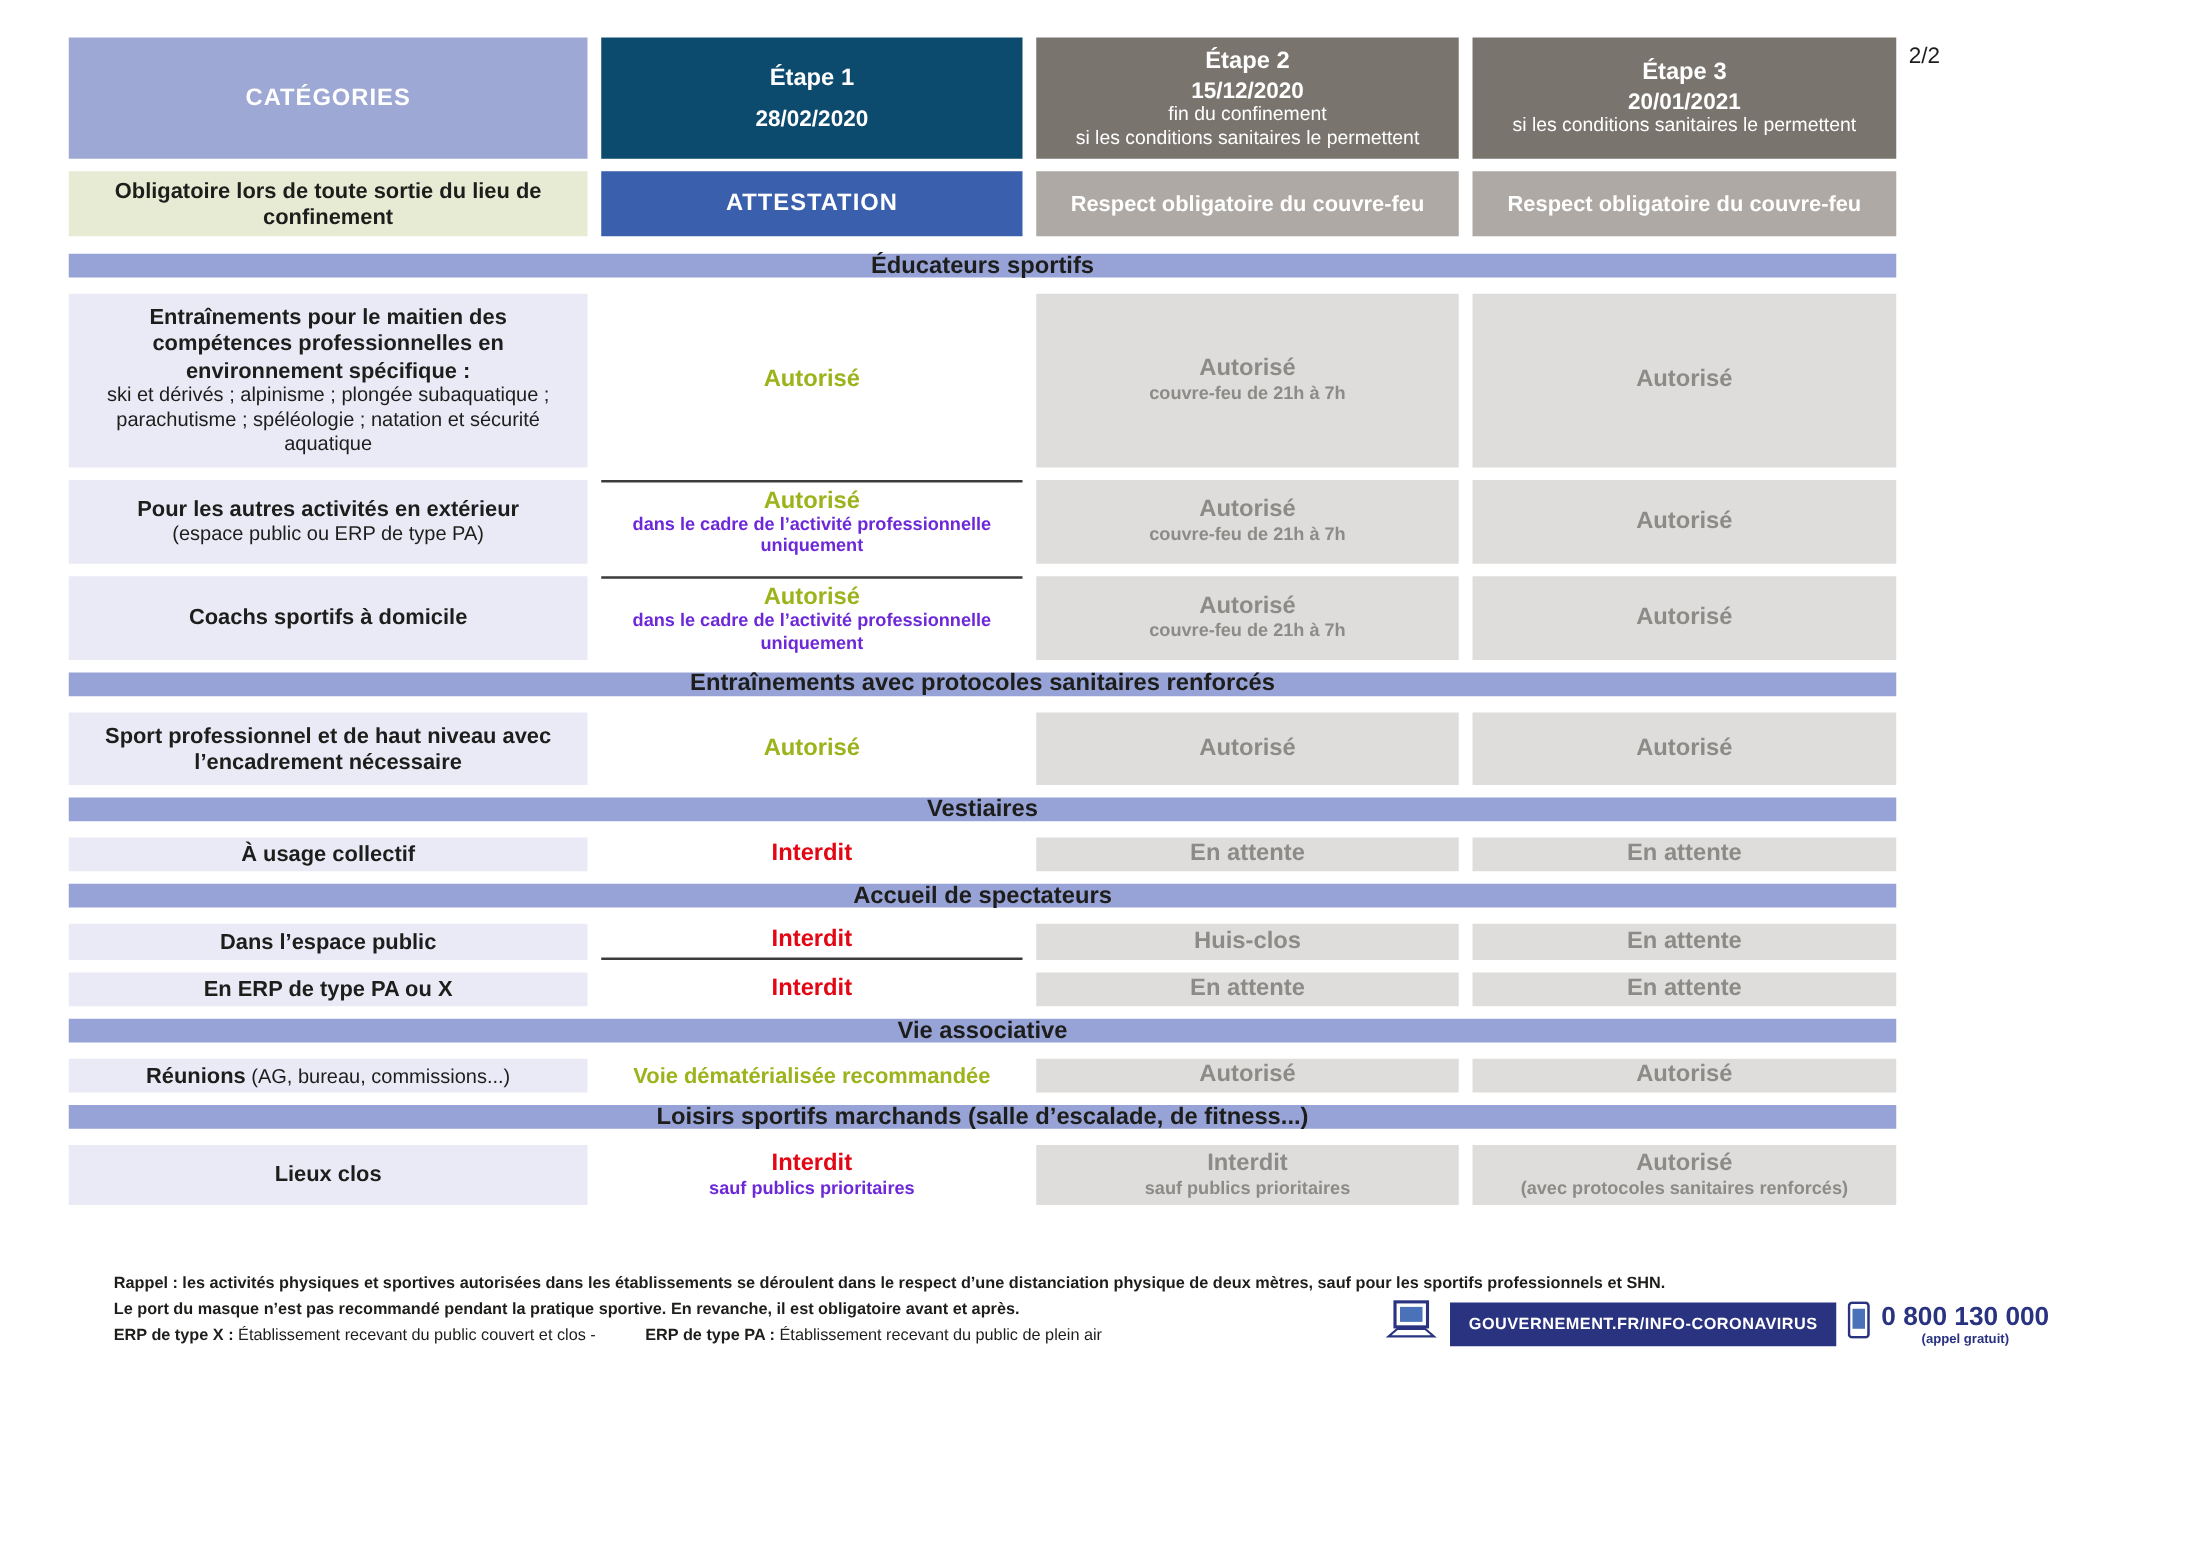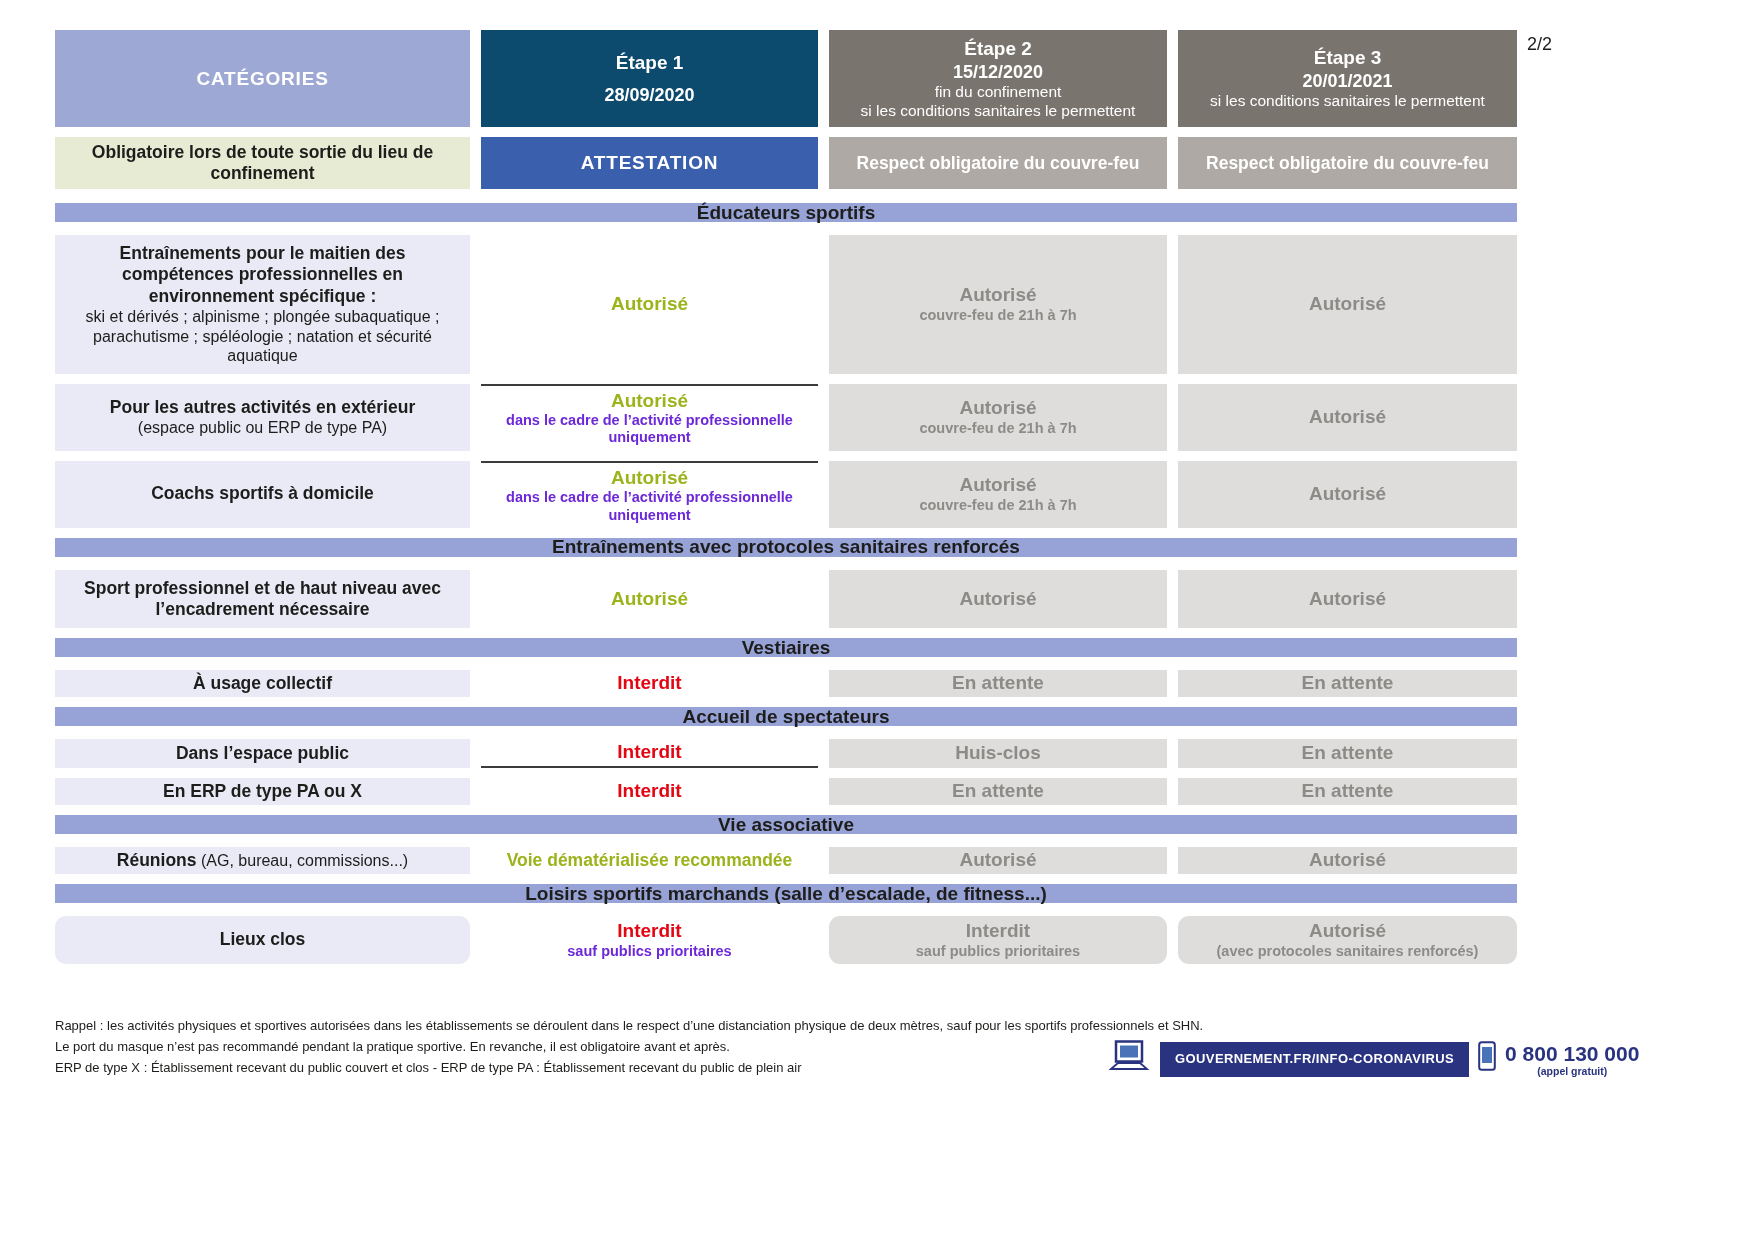--- a/index.html
+++ b/index.html
@@ -44,48 +44,48 @@
   .red{color:#e30613;}
   .gray-t{color:#8d8b88;}
   .status-sub{font-weight:bold;font-size:14.5px;line-height:1.18;}
   .sub-dark{color:#6d28d9;}
   .sub-gray{color:#8d8b88;}
 
   .r-tall .cell{min-height:122px;}
   .r-med .cell{min-height:62px;}
   .r-sm .cell{min-height:42px;}
   .r-xs .cell{min-height:27px;padding-top:2px;padding-bottom:2px;}
-  .r-lieux .cell{min-height:48px;border-radius:11px;}
+  .r-lieux .cell{min-height:48px;}
 
   .rule-top{border-top:2px solid #3c3c3b;}
   .rule-bottom{border-bottom:2px solid #3c3c3b;}
 
   
   .footer{position:relative;margin-top:52px;width:1690px;font-size:13px;line-height:1.6;color:#1d1d1b;}
   .f-line{white-space:nowrap;}
-  .f-bold{font-weight:normal;}
+  .f-bold{font-weight:bold;margin-left:36px;}
   .logos{position:absolute;left:1052px;top:24px;display:flex;align-items:center;gap:9px;}
   .banner{background:#293380;color:#fff;font-weight:bold;font-size:13px;letter-spacing:.4px;padding:7px 15px;white-space:nowrap;}
   .phone-block{display:flex;flex-direction:column;align-items:center;color:#293380;line-height:1;}
   .phone-number{font-weight:bold;font-size:21px;white-space:nowrap;}
   .phone-note{font-weight:bold;font-size:10.5px;margin-top:2px;}
 </style>
 </head>
 <body>
 
 <div class="sheet">
   <div class="page-num">2/2</div>
 
   <div class="row header-row">
     <div class="cell h-cat">
       <span>CATÉGORIES</span>
     </div>
     <div class="cell h-e1">
       <span class="etape-title">Étape 1</span>
-      <span class="etape-date">28/09/2020</span>
+      <span class="etape-date">28/02/2020</span>
     </div>
     <div class="cell h-taupe">
       <span class="etape-title">Étape 2</span>
       <span class="etape-date">15/12/2020</span>
       <span class="etape-note">fin du confinement</span>
       <span class="etape-note">si les conditions sanitaires le permettent</span>
     </div>
     <div class="cell h-taupe">
       <span class="etape-title">Étape 3</span>
       <span class="etape-date">20/01/2021</span>

